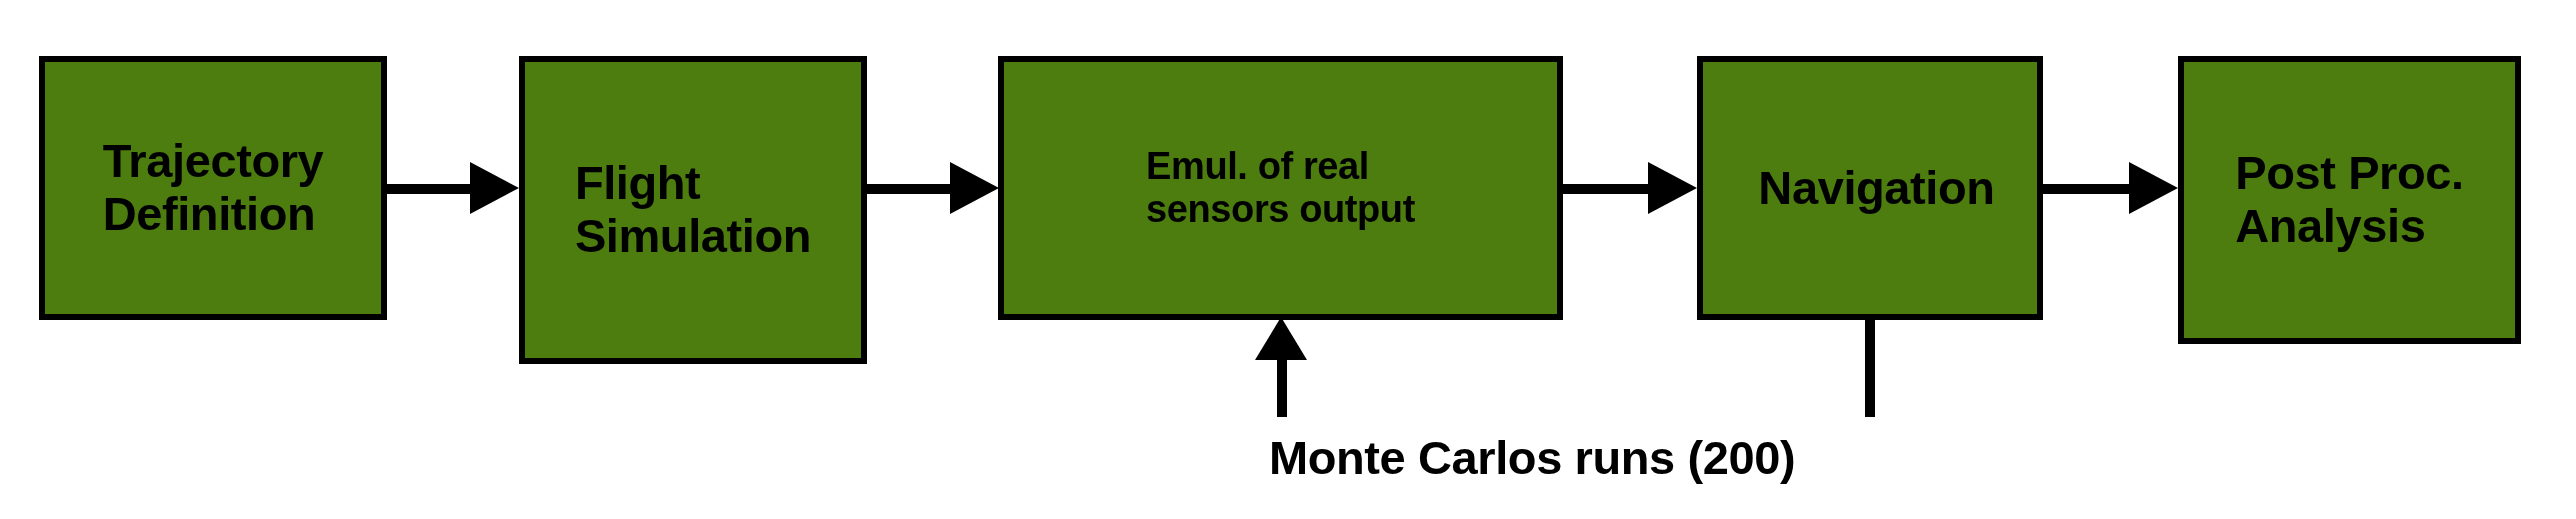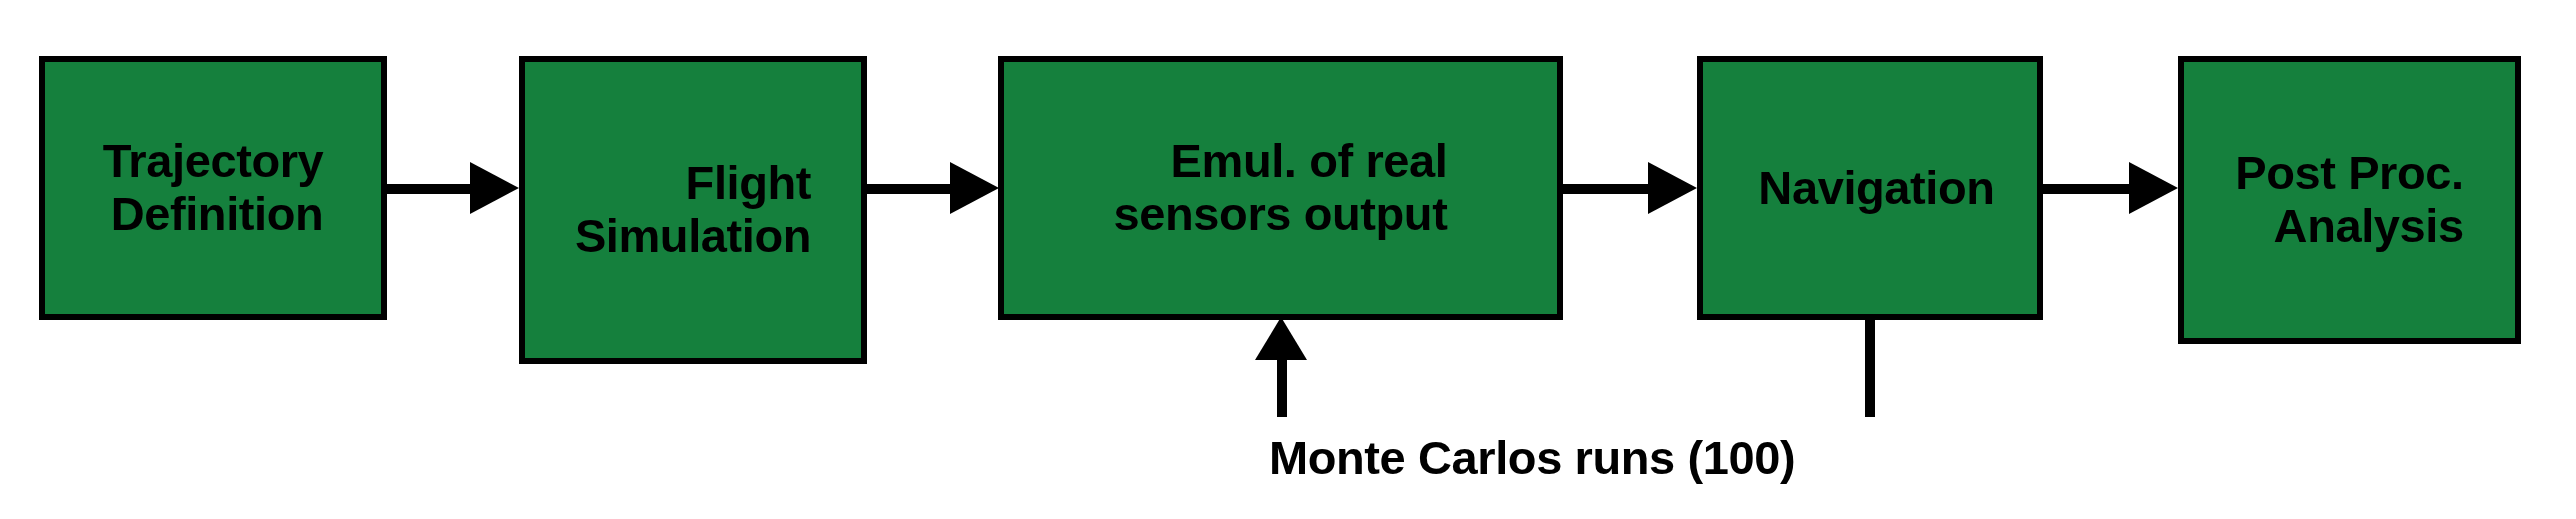--- a/index.html
+++ b/index.html
@@ -14,38 +14,38 @@
     position: relative;
     width: 2576px;
     height: 520px;
     background: #ffffff;
     overflow: hidden;
   }
   .node {
     position: absolute;
     box-sizing: border-box;
     border: 6px solid #000000;
-    background: #15803d;
+    background: #4d7c0f;
     display: flex;
     align-items: center;
     justify-content: center;
-    text-align: right;
+    text-align: left;
   }
   .node-label {
     font-family: "Liberation Sans", sans-serif;
     font-weight: bold;
     font-size: 47px;
     line-height: 1.12;
     color: #000000;
     letter-spacing: -0.4px;
     white-space: pre-line;
     padding: 0 8.7px;
   }
   .node-wide .node-label {
-    font-size: 47px;
+    font-size: 38px;
   }
   
   .conn-h {
     position: absolute;
     height: 52px;
     display: block;
   }
   .conn-h .shaft {
     position: absolute;
     left: 0;
@@ -150,16 +150,16 @@
 Analysis</span>
   </div>
 
   <div class="conn-v-up" style="left:1255px; top:317px; height:100px;">
     <span class="head"></span>
     <span class="shaft" style="height:61px;"></span>
   </div>
 
   <div class="conn-v-plain" style="left:1865px; top:318px; height:99px;"></div>
 
-  <div class="caption" style="left:1269px; top:432px;">Monte Carlos runs (100)</div>
+  <div class="caption" style="left:1269px; top:432px;">Monte Carlos runs (200)</div>
 
 </div>
 
 
 </body></html>

